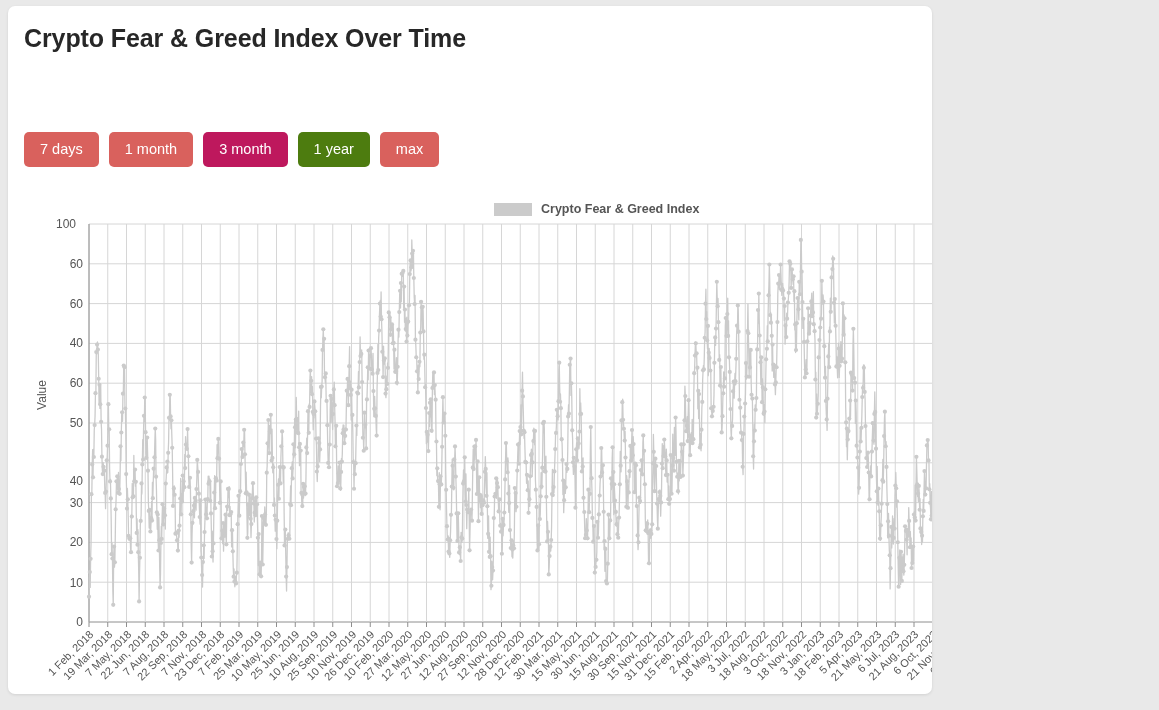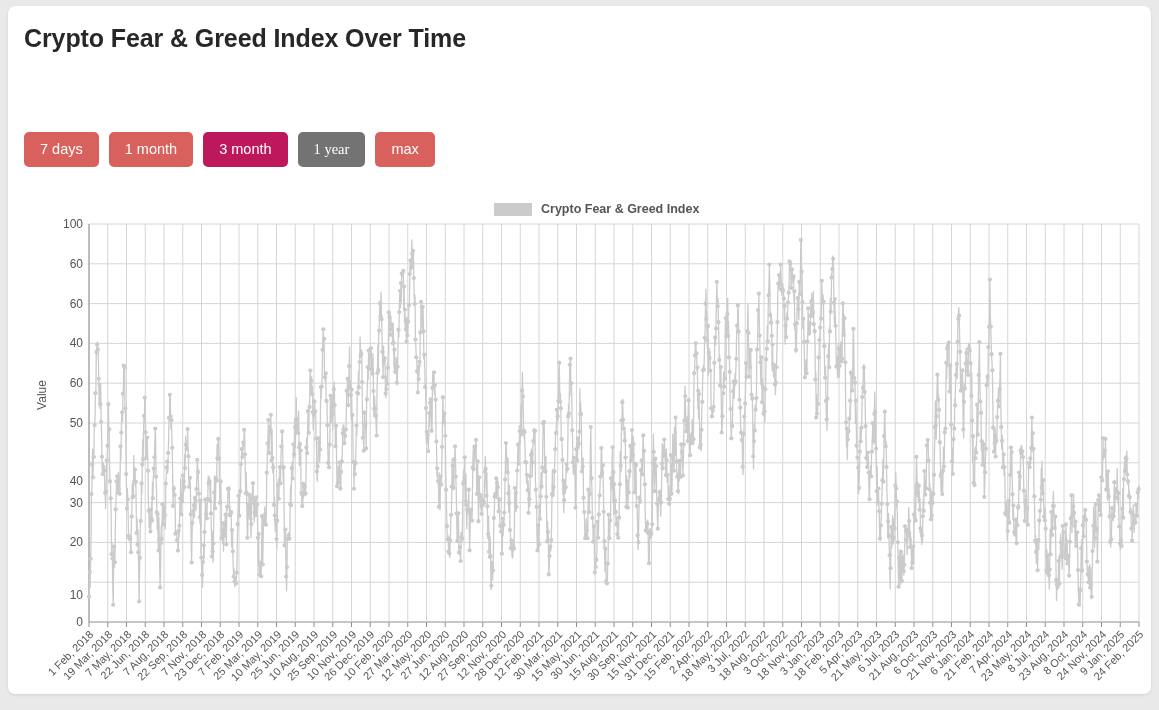--- a/index.html
+++ b/index.html
@@ -12,21 +12,21 @@
     overflow: hidden;
   }
   #page {
     position: relative;
     width: 1159px; height: 710px;
     background: #e9e9e9;
   }
   #card {
     position: absolute;
     left: 8px; top: 6px;
-    width: 1143px; height: 688px;
+    width: 924px; height: 688px;
     background: #ffffff;
     border-radius: 7px;
     box-shadow: 0 1px 3px rgba(0,0,0,0.10);
     overflow: hidden;
   }
   #page-title {
     position: absolute;
     left: 16px; top: 18px;
     font-size: 25px;
     font-weight: bold;
@@ -125,21 +125,21 @@
 
 <div id="page">
   <div id="card">
 
     <div id="page-title">Crypto Fear &amp; Greed Index Over Time</div>
 
     <div id="range-buttons">
         <button class="range-btn" style="background: rgb(217, 97, 93); text-align: right;">7 days</button>
         <button class="range-btn" style="background: rgb(217, 97, 93);">1 month</button>
         <button class="range-btn" style="background: #be185d;">3 month</button>
-        <button class="range-btn" style="background: #737373; font-family: Liberation Serif, serif;">1 year</button>
+        <button class="range-btn" style="background: #4d7c0f;">1 year</button>
         <button class="range-btn" style="background: rgb(217, 97, 93);">max</button>
       </div>
 
     <div id="chart-area">
       <div id="legend">
         <div id="legend-swatch"></div>
         <div id="legend-label">Crypto Fear &amp; Greed Index</div>
       </div>
       <div id="y-axis-title">Value</div>
       <div id="plot-wrap">
@@ -1569,30 +1569,30 @@
               <circle cx="1126.56" cy="328.88" r="2.1"></circle>
               <circle cx="1127.36" cy="330.50" r="2.1"></circle>
               <circle cx="1128.17" cy="312.93" r="2.1"></circle>
               <circle cx="1128.98" cy="323.87" r="2.1"></circle>
               <circle cx="1129.79" cy="300.50" r="2.1"></circle>
               <circle cx="1130.60" cy="297.16" r="2.1"></circle>
             </g>
           </svg>
         <div id="y-ticks">
             <div class="y-tick-label" style="top: 430px;">0</div>
-            <div class="y-tick-label" style="top: 403px;">10</div>
+            <div class="y-tick-label" style="top: 391px;">10</div>
             <div class="y-tick-label" style="top: 350.4px;">20</div>
             <div class="y-tick-label" style="top: 310.6px;">30</div>
             <div class="y-tick-label" style="top: 289px;">40</div>
             <div class="y-tick-label" style="top: 231px;">50</div>
             <div class="y-tick-label" style="top: 191.2px;">60</div>
             <div class="y-tick-label" style="top: 151.4px;">40</div>
             <div class="y-tick-label" style="top: 111.6px;">60</div>
             <div class="y-tick-label" style="top: 71.8px;">60</div>
-            <div class="y-tick-label" style="top: 32px;">100</div>
+            <div class="y-tick-label" style="top: 32px; text-align: center;">100</div>
           </div>
         <div id="x-ticks">
             <div class="x-tick-label" style="left: -2px; right: auto; transform: translateX(-100%) rotate(-45deg); transform-origin: right top;">1 Feb, 2018</div>
             <div class="x-tick-label" style="left: 16.75px; right: auto; transform: translateX(-100%) rotate(-45deg); transform-origin: right top;">19 Mar, 2018</div>
             <div class="x-tick-label" style="left: 35.5px; right: auto; transform: translateX(-100%) rotate(-45deg); transform-origin: right top;">7 May, 2018</div>
             <div class="x-tick-label" style="left: 54.25px; right: auto; transform: translateX(-100%) rotate(-45deg); transform-origin: right top;">22 Jun, 2018</div>
             <div class="x-tick-label" style="left: 73px; right: auto; transform: translateX(-100%) rotate(-45deg); transform-origin: right top;">7 Aug, 2018</div>
             <div class="x-tick-label" style="left: 91.75px; right: auto; transform: translateX(-100%) rotate(-45deg); transform-origin: right top;">22 Sep, 2018</div>
             <div class="x-tick-label" style="left: 110.5px; right: auto; transform: translateX(-100%) rotate(-45deg); transform-origin: right top;">7 Nov, 2018</div>
             <div class="x-tick-label" style="left: 129.25px; right: auto; transform: translateX(-100%) rotate(-45deg); transform-origin: right top;">23 Dec, 2018</div>

